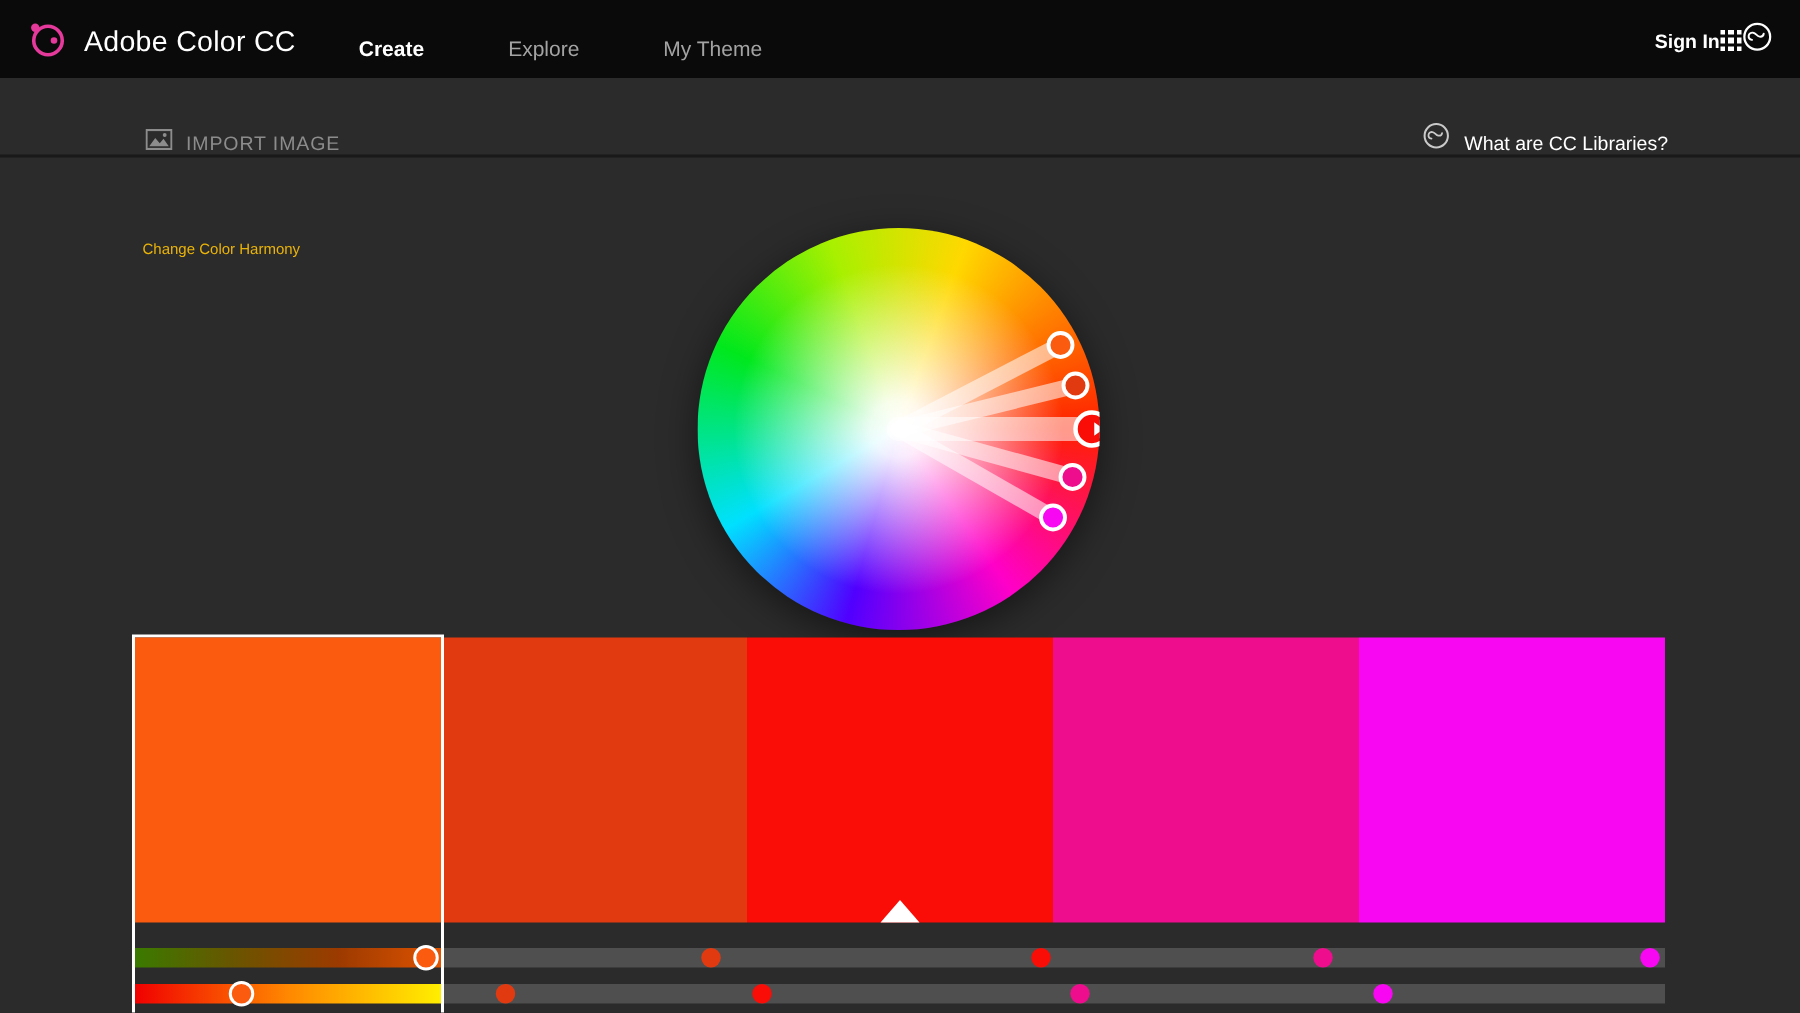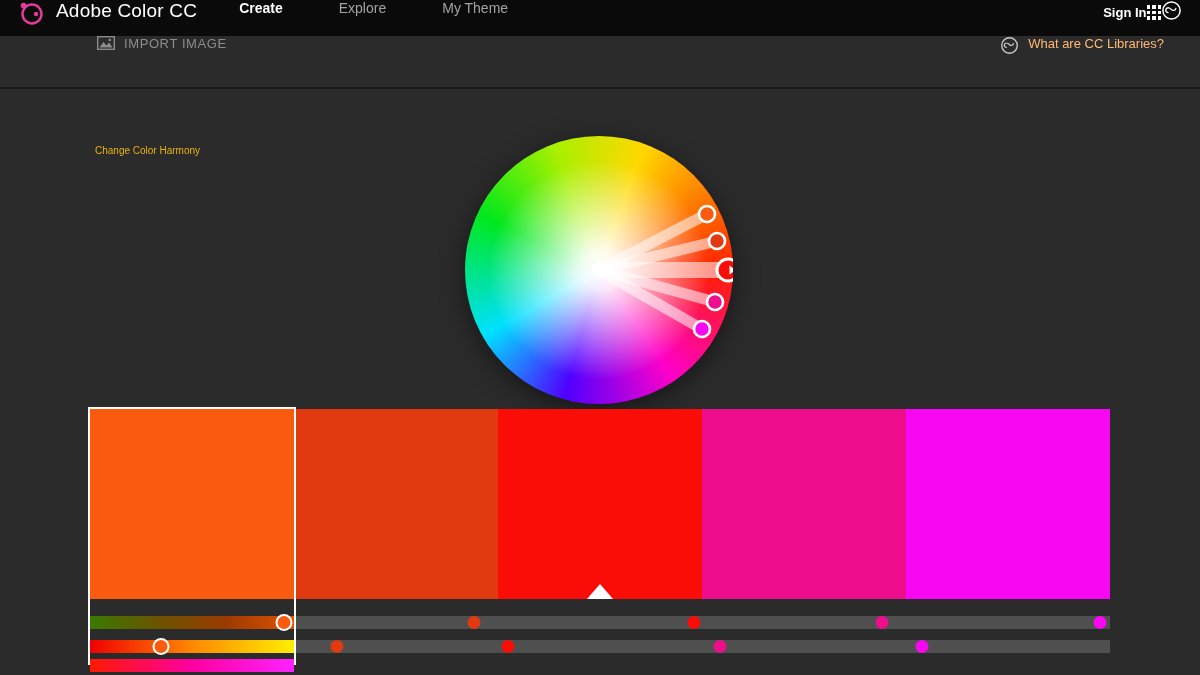--- a/index.html
+++ b/index.html
@@ -1,37 +1,37 @@
 <!DOCTYPE html>
 <html><head>
 <meta charset="utf-8">
 <style>
   *{margin:0;padding:0;box-sizing:border-box}
   html,body{width:1200px;height:675px;overflow:hidden}
   body{background:#2B2B2B;font-family:"Liberation Sans","DejaVu Sans",sans-serif}
 
   
-  header{height:36px;background:#0a0a0a;display:flex;align-items:flex-start;padding:0 18px}
+  header{height:52px;background:#0a0a0a;display:flex;align-items:flex-end;padding:12px 18px}
   .logo{display:flex;margin-right:11px}
   .app-title{color:#fff;font-size:19px;letter-spacing:.2px}
   nav{display:flex;margin-left:42px;gap:56px}
   .nav-item{font-size:14px;color:#a3a3a3;cursor:pointer;text-decoration:none}
   .nav-item.active{color:#fff;font-weight:bold}
   .header-right{margin-left:auto;display:flex;align-items:center;}
   .sign-in{color:#fff;font-size:13px;font-weight:bold;text-decoration:none}
   .grid-icon{display:grid;grid-template-columns:repeat(3,3.5px);grid-auto-rows:3.5px;gap:2px;cursor:pointer}
   .grid-icon i{background:#fff;display:block}
 
   
   .tabbar{height:53px;display:flex;align-items:stretch;padding-left:97px;border-bottom:2px solid #191919}
-  .tab{display:flex;align-items:flex-start;gap:9px;font-size:13px;letter-spacing:.6px;color:#8c8c8c;margin-right:36px;position:relative;cursor:pointer}
+  .tab{display:flex;align-items:flex-end;gap:9px;font-size:13px;letter-spacing:.6px;color:#8c8c8c;margin-right:36px;position:relative;cursor:pointer}
   .tab.active{color:#fff}
   .tab.active::after{content:"";position:absolute;left:-5px;right:-5px;bottom:-2px;height:3px;background:#2E86E0}
   .wheel-glyph{width:15px;height:15px;border-radius:50%;background:linear-gradient(135deg,#f2f2f2 50%,#6e6e6e 50%)}
-  .libraries{margin-left:auto;margin-right:36px;display:flex;align-items:flex-start;gap:9px;font-size:13px;color:#fdba74;cursor:pointer}
+  .libraries{margin-left:auto;margin-right:88px;display:flex;align-items:flex-end;gap:9px;font-size:13px;color:#ffffff;cursor:pointer}
 
   
   .main{position:relative;height:574px}
   .harmony-label{position:absolute;left:95px;top:56px;font-size:10px;color:#eab308}
   .dropdown{position:absolute;left:93px;top:86px;width:180px;height:29px;background:#363636;border:1px solid #4a4a4a;border-radius:3px;display:flex;align-items:center;padding:0 12px;color:#ececec;font-size:13px;cursor:pointer}
   .chev{margin-left:auto;width:0;height:0;border-left:4.5px solid transparent;border-right:4.5px solid transparent;border-top:5px solid #aaa}
   .save-btn{position:absolute;left:972px;top:54px;width:137px;height:29px;border:none;border-radius:15px;background:#1F8BE6;color:#fff;font-size:13px;font-weight:bold;font-family:inherit;cursor:pointer}
 
   .wheel{position:absolute;left:465px;top:47px;width:268px;height:268px;border-radius:50%;
     box-shadow:0 6px 24px rgba(0,0,0,.5);

